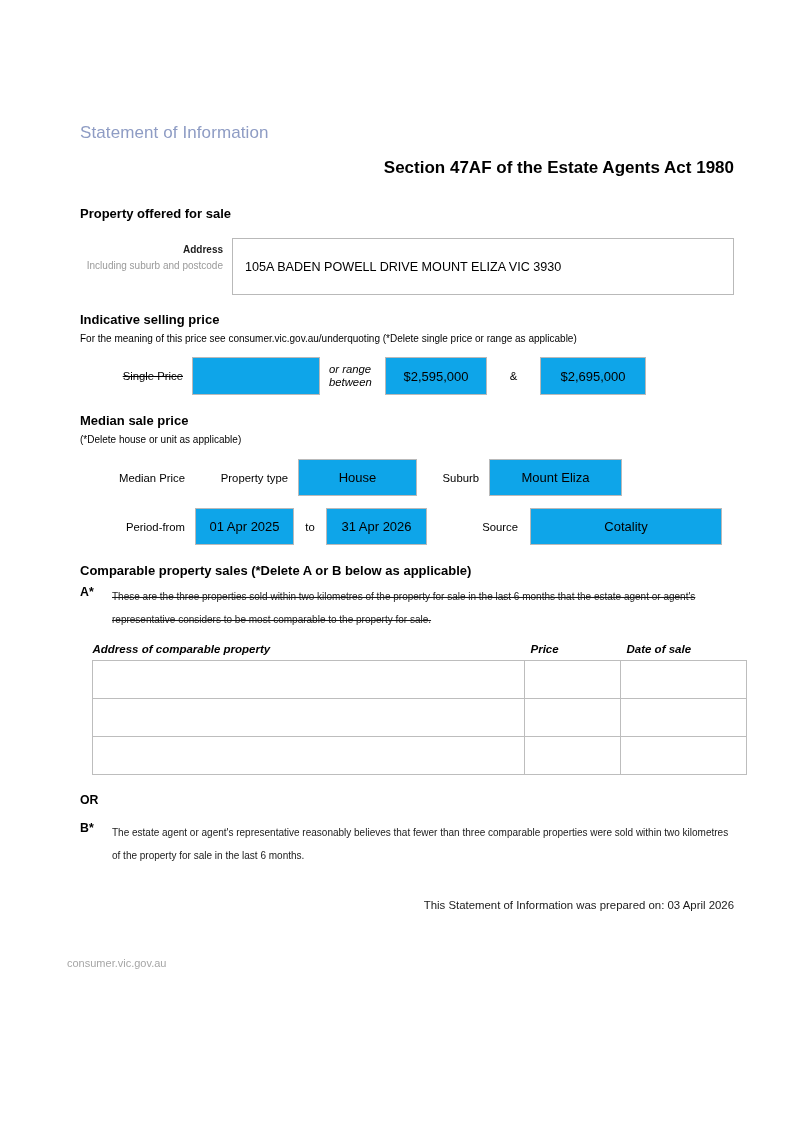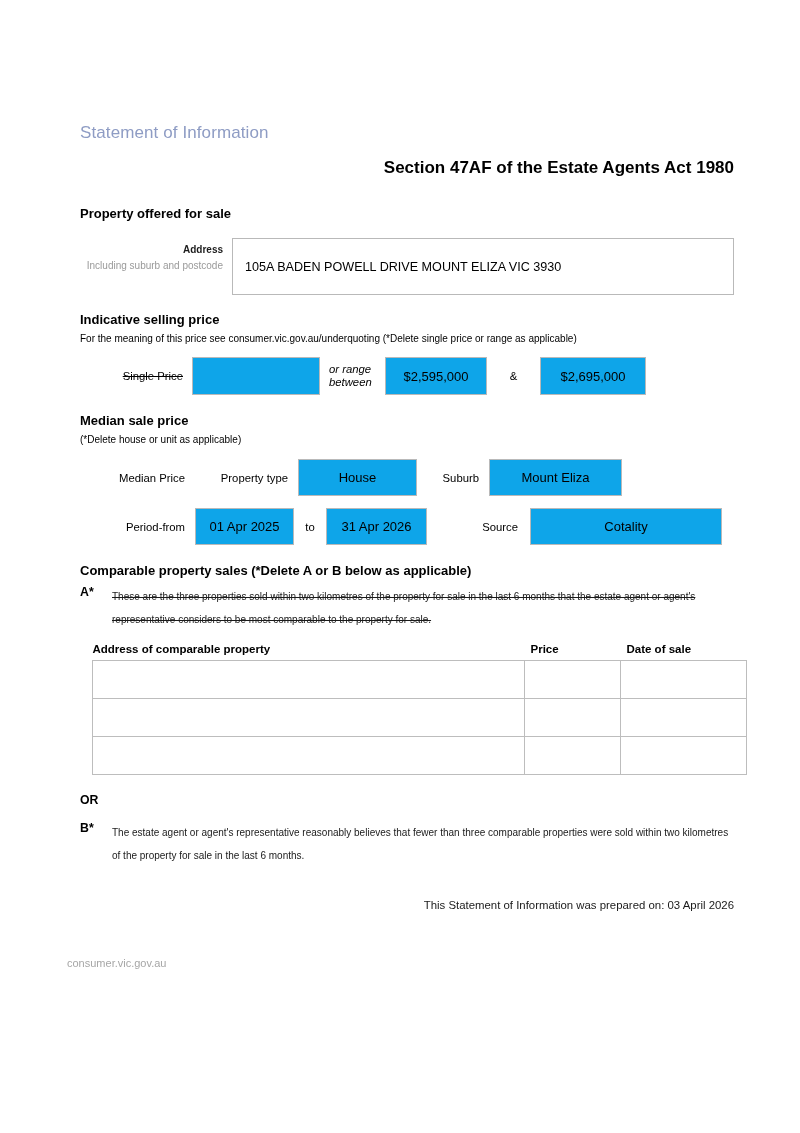--- a/index.html
+++ b/index.html
@@ -172,20 +172,21 @@
     color: #1a1a1a;
   }
   .clause-txt.strike { text-decoration: line-through; }
 
   .cmp-table {
     margin-top: 12px;
     margin-left: 12px;
     width: 642px;
     border-collapse: collapse;
     table-layout: fixed;
+    font-style: italic;
   }
   .cmp-table th {
     font-size: 11.5px;
     font-weight: bold;
     text-align: left;
     padding: 0 0 5px 0;
     border: none;
     color: #000;
   }
   .cmp-table td {

